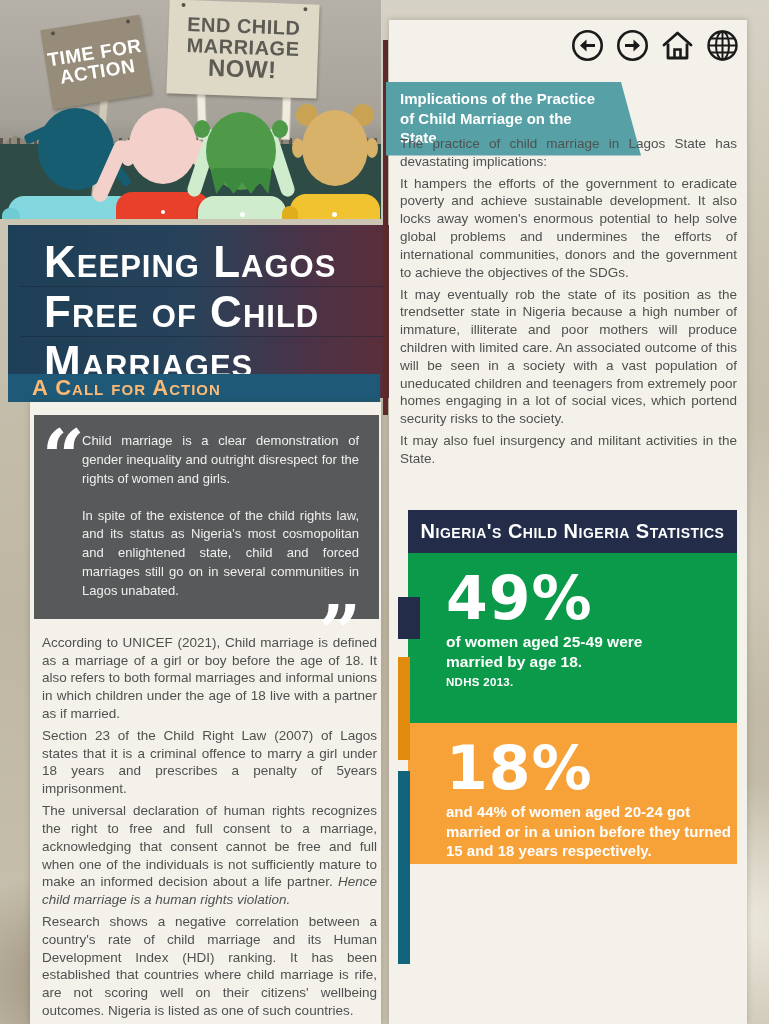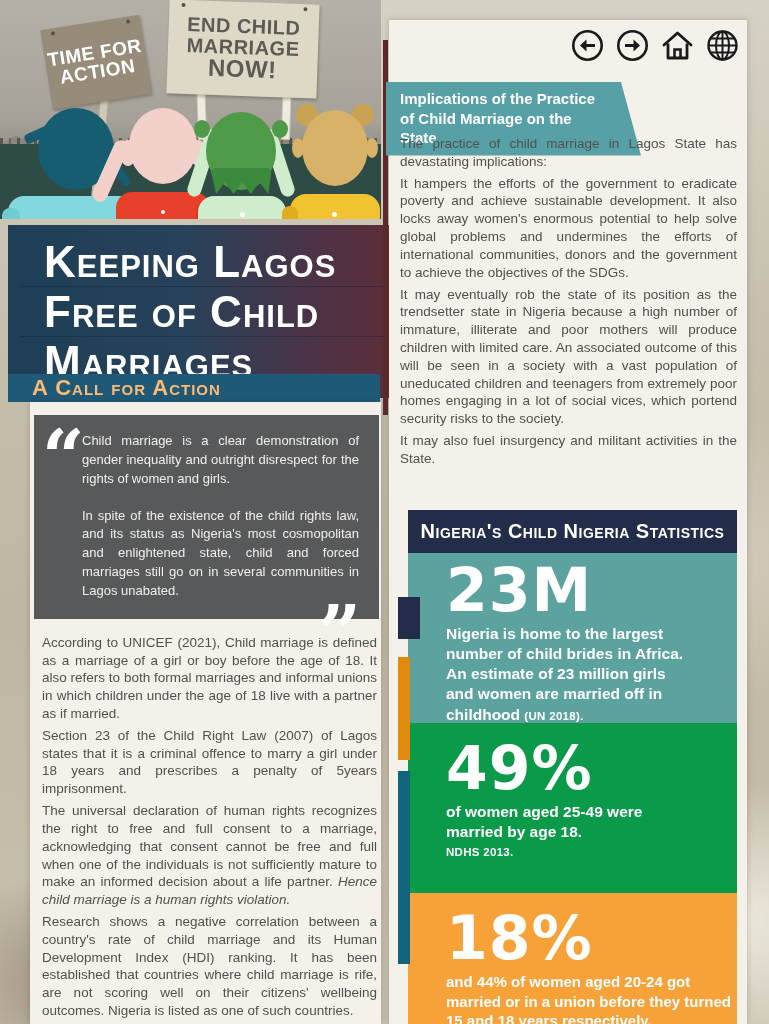--- a/index.html
+++ b/index.html
@@ -225,27 +225,20 @@
   <div class="rp-text">
     <p class="body">The practice of child marriage in Lagos State has devastating implications:</p>
     <p class="body">It hampers the efforts of the government to eradicate poverty and achieve sustainable development. It also locks away women's enormous potential to help solve global problems and undermines the efforts of international communities, donors and the government to achieve the objectives of the SDGs.</p>
     <p class="body">It may eventually rob the state of its position as the trendsetter state in Nigeria because a high number of immature, illiterate and poor mothers will produce children with limited care. An associated outcome of this will be seen in a society with a vast population of uneducated children and teenagers from extremely poor homes engaging in a lot of social vices, which portend security risks to the society.</p>
     <p class="body">It may also fuel insurgency and militant activities in the State.</p>
   </div>
 
   <div class="stats">
     <div class="stats-header">Nigeria's Child Nigeria Statistics</div>
 
-    <div class="stat stat-teal">
-      <div class="num">23M</div>
-      <div class="desc">
-        <span>Nigeria is home to the largest number of child brides in Africa. An estimate of 23 million girls and women are married off in childhood</span>
-        <span class="src">(UN 2018).</span>
-      </div>
-    </div>
 
     <div class="stat stat-green">
       <div class="num">49%</div>
       <div class="desc">
         <span>of women aged 25-49 were married by age 18.</span>
         <span class="src src-line">NDHS 2013.</span>
       </div>
     </div>
 
     <div class="stat stat-orange">

